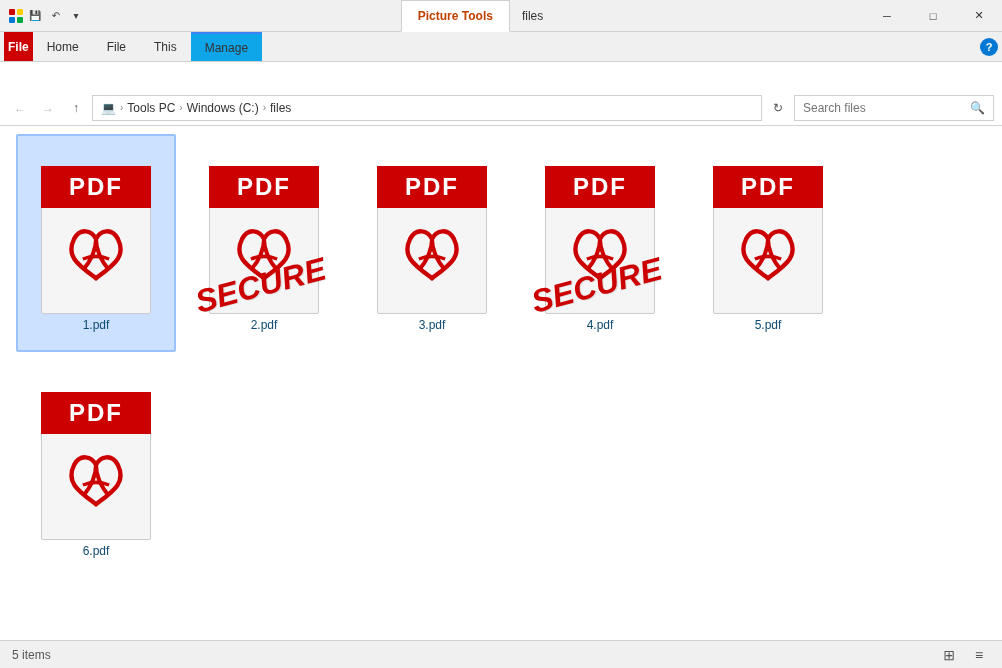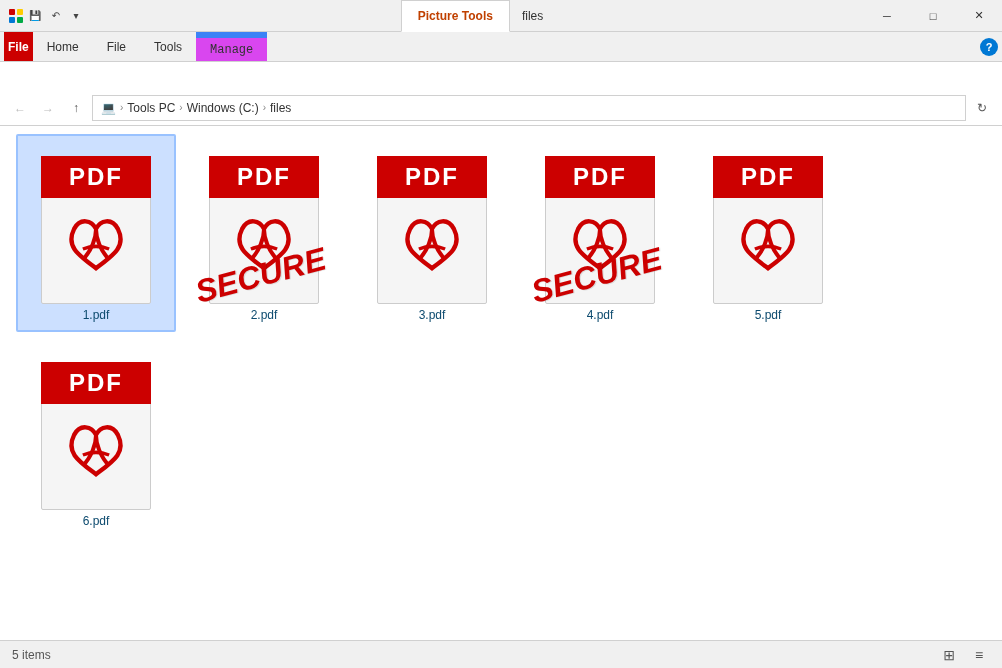--- a/index.html
+++ b/index.html
@@ -147,21 +147,21 @@
       overflow-y: auto;
       height: calc(668px - 32px - 30px - 28px - 36px - 28px);
     }
 
     
     .file-item {
       width: 160px;
       display: flex;
       flex-direction: column;
       align-items: center;
-      padding: 8px;
+      padding: 18px;
       cursor: pointer;
       border: 2px solid transparent;
       border-radius: 2px;
     }
     .file-item.selected { background: #cce0ff; border-color: #99c2ff; }
 
     .pdf-icon-wrapper {
       width: 130px;
       height: 160px;
       position: relative;
@@ -247,22 +247,22 @@
     <div class="wc-btn">─</div>
     <div class="wc-btn">□</div>
     <div class="wc-btn wc-close">✕</div>
   </div>
 </div>
 
 <div class="ribbon-tabs">
   <div class="ribbon-tab file">File</div>
   <div class="ribbon-tab">Home</div>
   <div class="ribbon-tab">File</div>
-  <div class="ribbon-tab">Tools</div>
-  <div class="ribbon-tab" style="background:#d946ef;border-top:6px solid #3b82f6;font-family:Liberation Mono, monospace;">Manage</div>
+  <div class="ribbon-tab">This</div>
+  <div class="ribbon-tab" style="background:#0ea5e9;border-top:2px solid #3b82f6;">Manage</div>
   <div style="flex:1"></div>
   <div class="help-btn">?</div>
 </div>
 
 <div class="ribbon-content">
 </div>
 
 <div class="address-bar">
   <div class="nav-btn disabled">←</div>
   <div class="nav-btn disabled">→</div>
@@ -272,20 +272,24 @@
       <span>💻</span>
       <span class="bc-sep">›</span>
       <span>Tools PC</span>
       <span class="bc-sep">›</span>
       <span>Windows (C:)</span>
       <span class="bc-sep">›</span>
       <span>files</span>
     </div>
   </div>
   <div class="nav-btn">↻</div>
+  <div class="search-box">
+    <input class="search-input" type="text" placeholder="Search files" style="">
+    <span style="color:#888;font-size:12px;">🔍</span>
+  </div>
 </div>
 
 <div class="main-content" id="files-container">
 <div class="file-item selected">
       <div class="pdf-icon-wrapper">
 
         <div style="position:absolute;bottom:0;left:10px;width:110px;height:140px;background:#f5f5f5;border:1px solid #ccc;border-radius:2px;">
 
           <div style="position:absolute;top:0;right:0;width:0;height:0;border-style:solid;border-width:0 20px 20px 0;border-color:transparent #e0e0e0 transparent transparent;"></div>
           <div style="position:absolute;top:0;right:0;width:20px;height:20px;background:#ccc;clip-path:polygon(100% 0,100% 100%,0 0);"></div>

